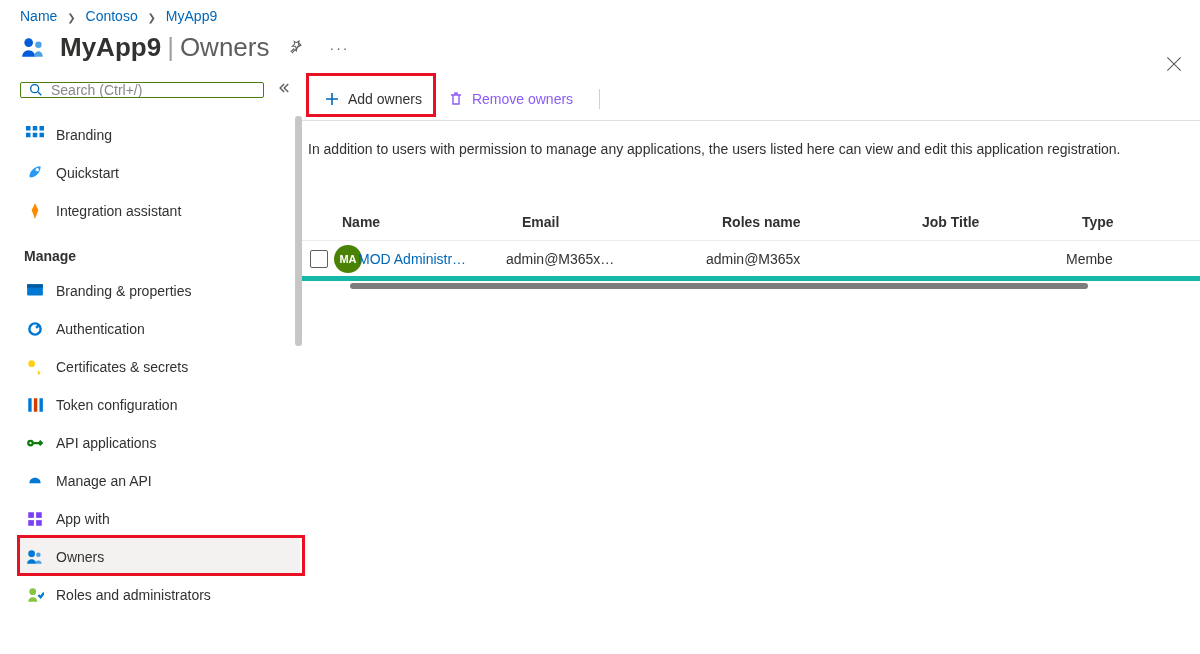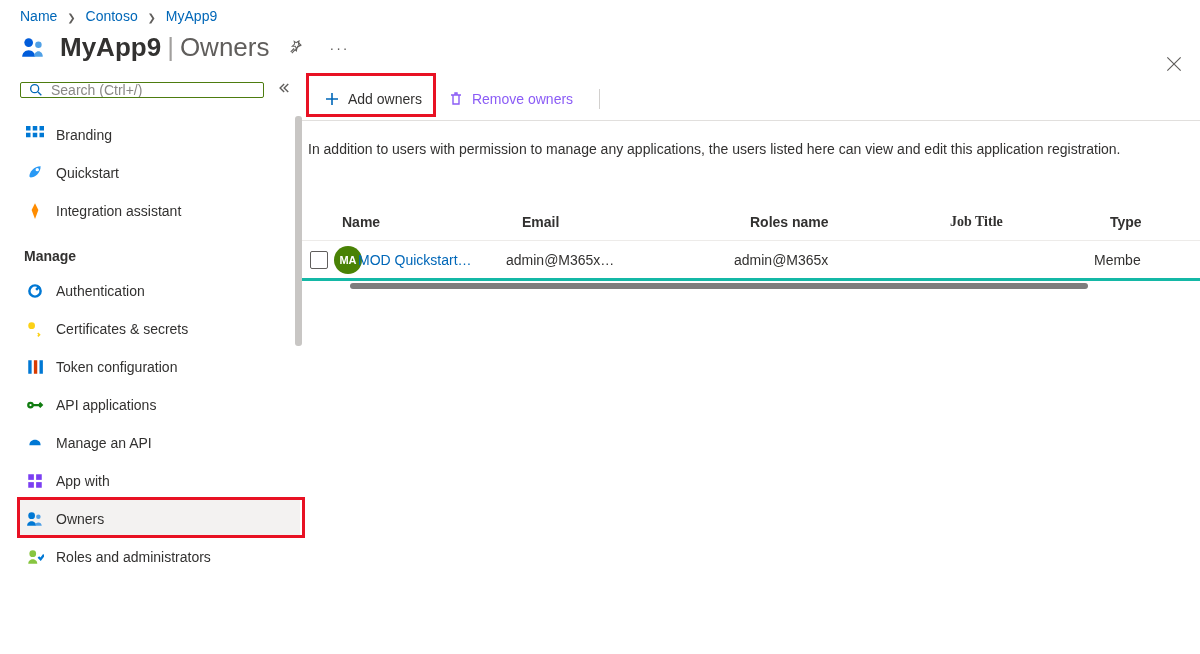--- a/index.html
+++ b/index.html
@@ -46,25 +46,25 @@
     .tdiv { width: 1px; height: 20px; background: #d2d0ce; margin: 0 10px; }
     .tbtn.feedback svg { color: #0067b8; }
     .tbtn.feedback span { color: #323130; }
     .add-box { position: absolute; left: 4px; top: -4px; height: 44px; width: 130px; border: 3px solid #e81123; pointer-events: none; }
 
     .desc { padding: 18px 30px 0 6px; font-size: 14px; color: #323130; line-height: 1.45; }
 
     .table { margin-top: 44px; }
     .thead { display: flex; align-items: center; padding-left: 40px; height: 38px; border-bottom: 1px solid #edebe9; font-weight: 600; font-size: 14px;}
     .col-name { width: 180px; }
-    .col-email { width: 228px; }
+    .col-email { width: 200px; }
     .col-user { width: 200px; }
-    .col-job { width: 160px; font-family: Liberation Serif, serif; }
+    .col-job { width: 160px; }
     .col-type { flex: 0 0 auto; }
-    .trow { display: flex; align-items: center; padding-left: 8px; height: 40px; border-bottom: 3px solid #14b8a6;}
+    .trow { display: flex; align-items: center; padding-left: 8px; height: 40px; border-bottom: 5px solid #14b8a6;}
     .chk { width: 18px; height: 18px; border: 1px solid #605e5c; border-radius: 2px; }
     .avatar-wrap { width: 30px; padding-left:6px; }
     .avatar { width: 28px; height: 28px; border-radius: 50%; background: #498205; color: #fff; display: flex; align-items:center; justify-content:center; font-size: 11px; font-weight: 600; }
     .cell-name a { color: #0067b8; }
     .cell { font-size: 14px; white-space: nowrap; overflow: hidden; text-overflow: ellipsis; }
     .hscroll { height: 6px; background: #7d7d7d; border-radius: 3px; margin: 2px 40px 0 48px; width: calc(100% - 160px); }
   </style>
 </head>
 <body>
 
@@ -153,20 +153,29 @@
               <path d="M8 1l3 6-3 8-3-8z" fill="#ff8c00"></path>
             </svg>
           </span>
         <span>Integration assistant</span>
       </div>
 
       <div class="nav-group">Manage</div>
 
       <div class="nav-link">
         <span class="nav-icon">
+            <svg viewBox="0 0 16 16" fill="#0078d4">
+              <rect x="1" y="2" width="14" height="10" rx="1"></rect>
+              <rect x="1" y="2" width="14" height="3" fill="#005a9e"></rect>
+            </svg>
+          </span>
+        <span>Branding &amp; properties</span>
+      </div>
+      <div class="nav-link">
+        <span class="nav-icon">
             <svg viewBox="0 0 16 16" fill="none" stroke="#0078d4" stroke-width="2.2">
               <circle cx="8" cy="8" r="5"></circle>
               <path d="M12 4l-3 3"></path>
             </svg>
           </span>
         <span>Authentication</span>
       </div>
       <div class="nav-link">
         <span class="nav-icon">
             <svg viewBox="0 0 16 16" fill="#fcd116">
@@ -266,21 +275,21 @@
         <div class="cell col-email">Email</div>
         <div class="cell col-user">Roles name</div>
         <div class="cell col-job">Job Title</div>
         <div class="cell col-type">Type</div>
       </div>
       <div class="trow">
         <div class="chk"></div>
         <div class="avatar-wrap">
             <div class="avatar">MA</div>
           </div>
-        <div class="cell cell-name" style="width:148px;"><a>MOD Quickstart…</a></div>
+        <div class="cell cell-name" style="width:148px;"><a>MOD Administr…</a></div>
         <div class="cell col-email">admin@M365x…</div>
         <div class="cell col-user">admin@M365x</div>
         <div class="cell col-job"></div>
         <div class="cell col-type">Membe</div>
       </div>
       <div class="hscroll"></div>
     </div>
   </div>
 </div>
 

